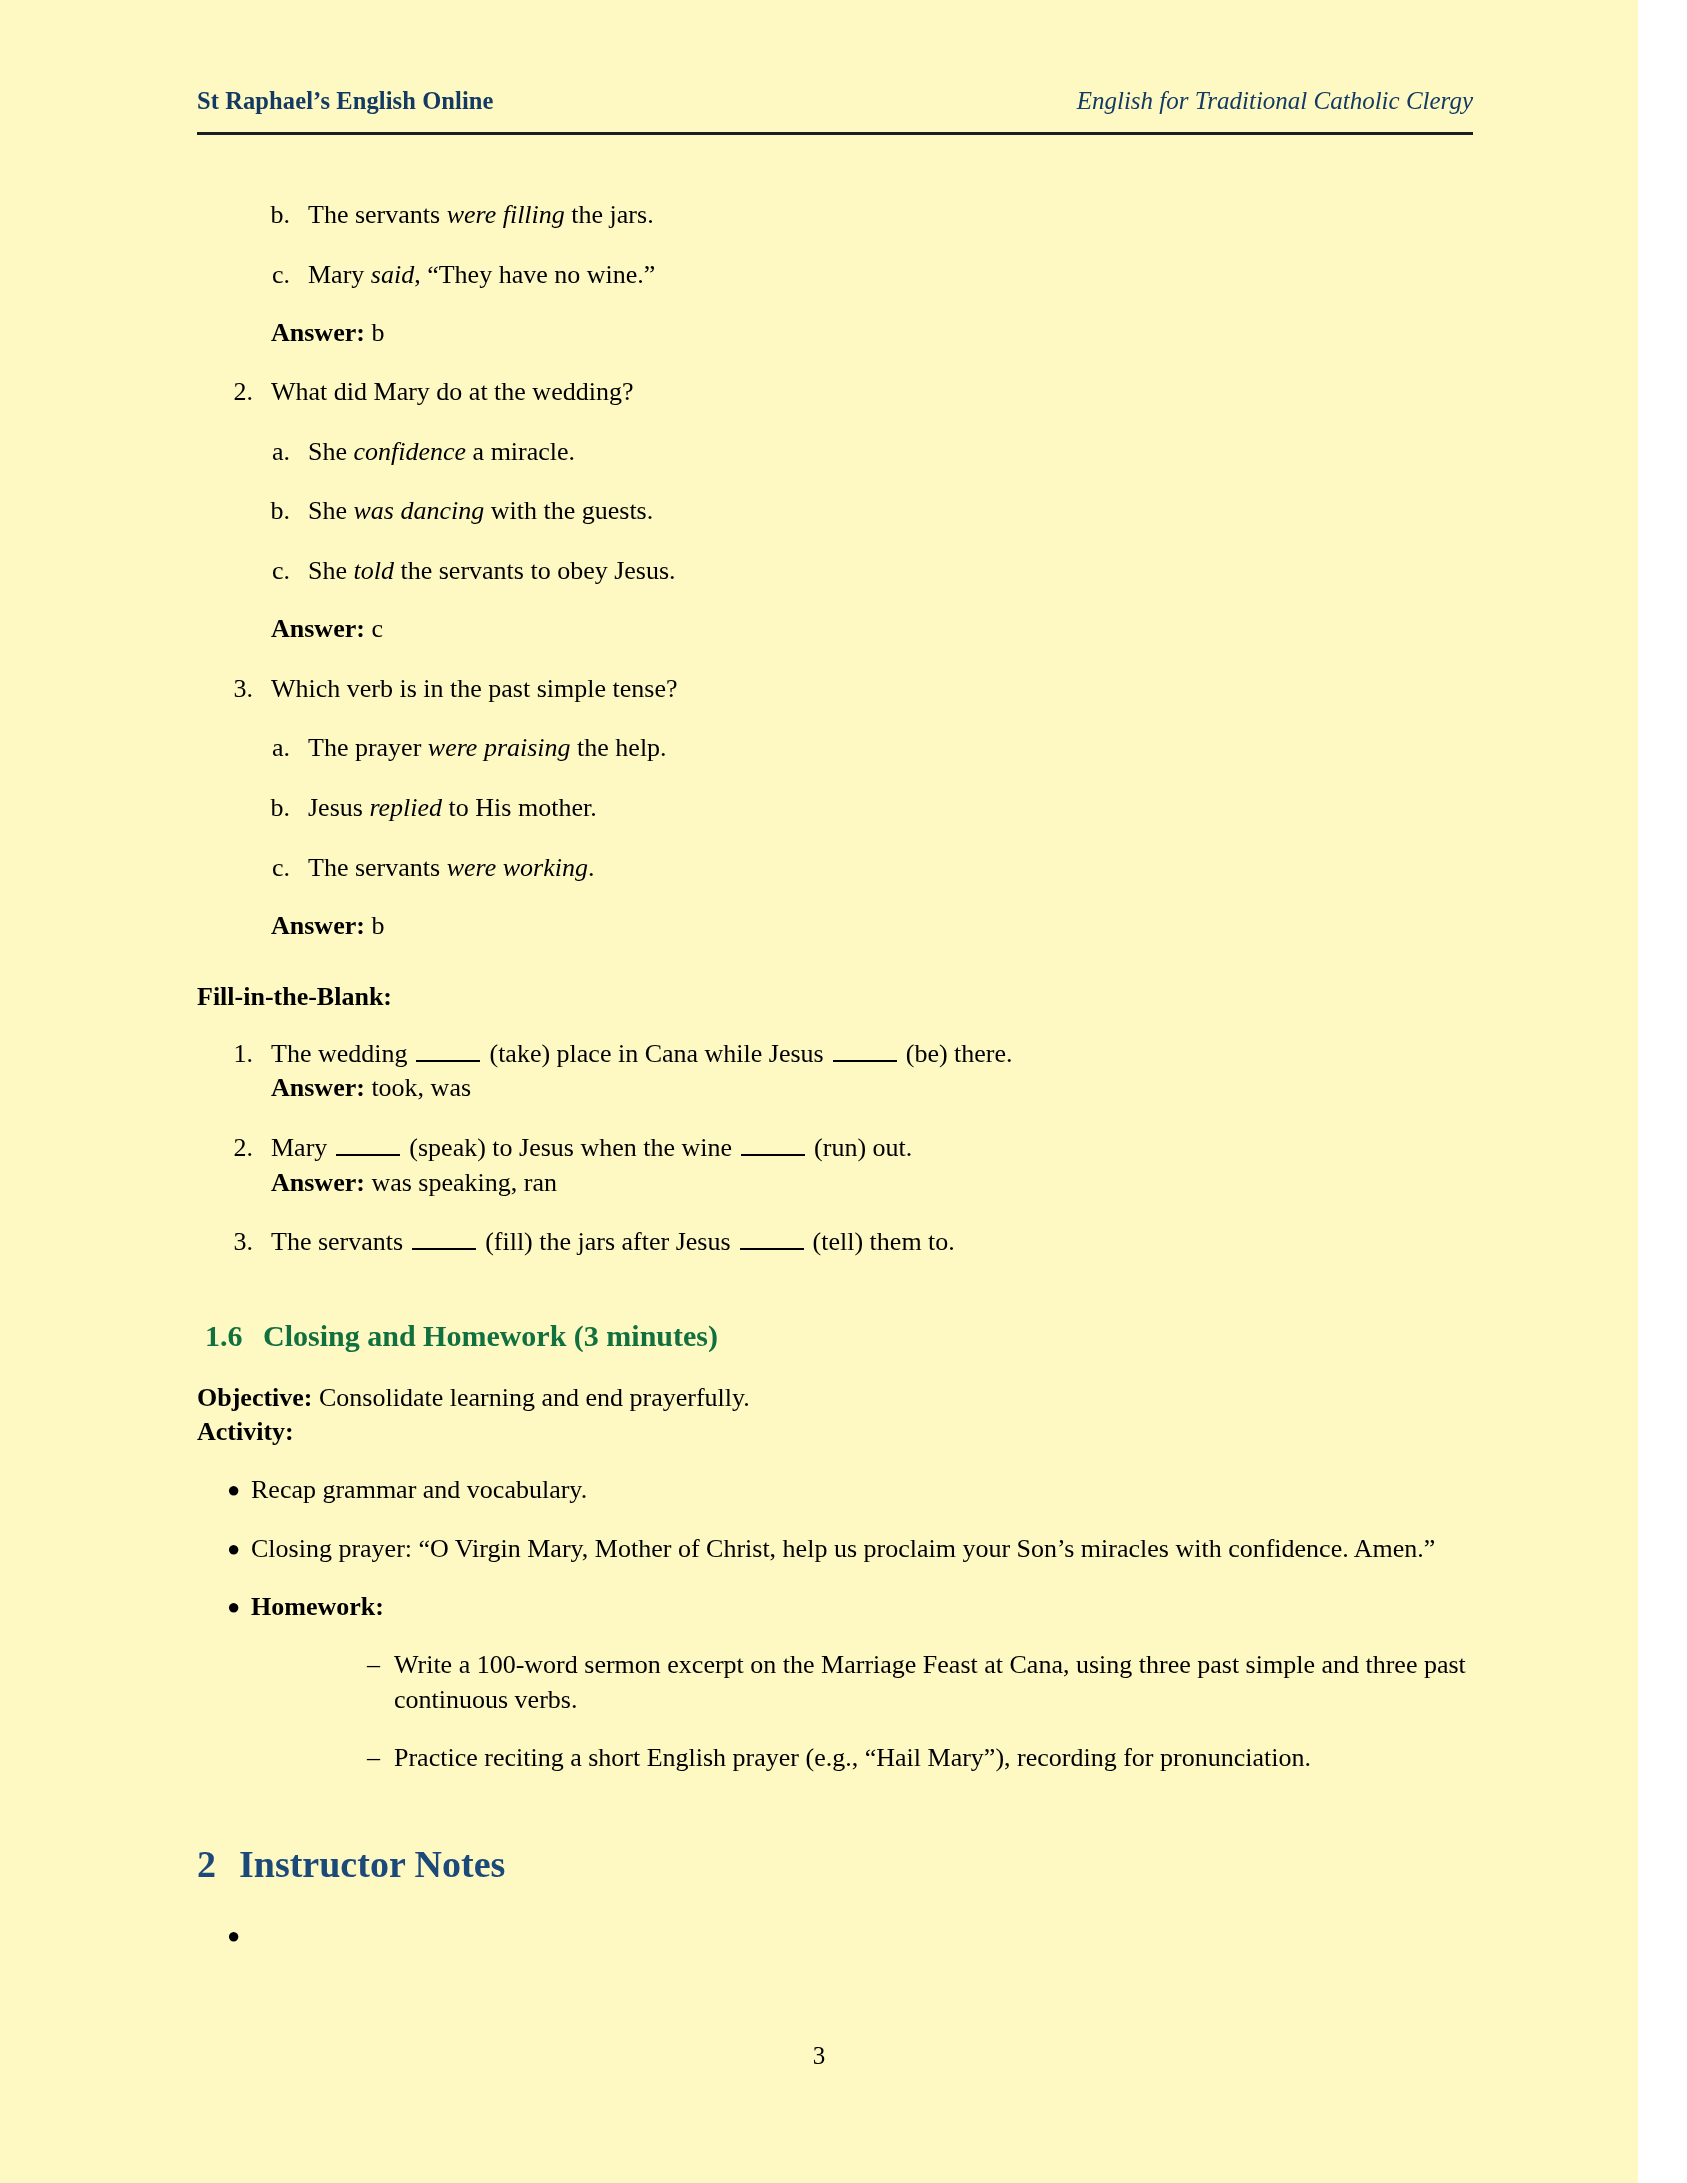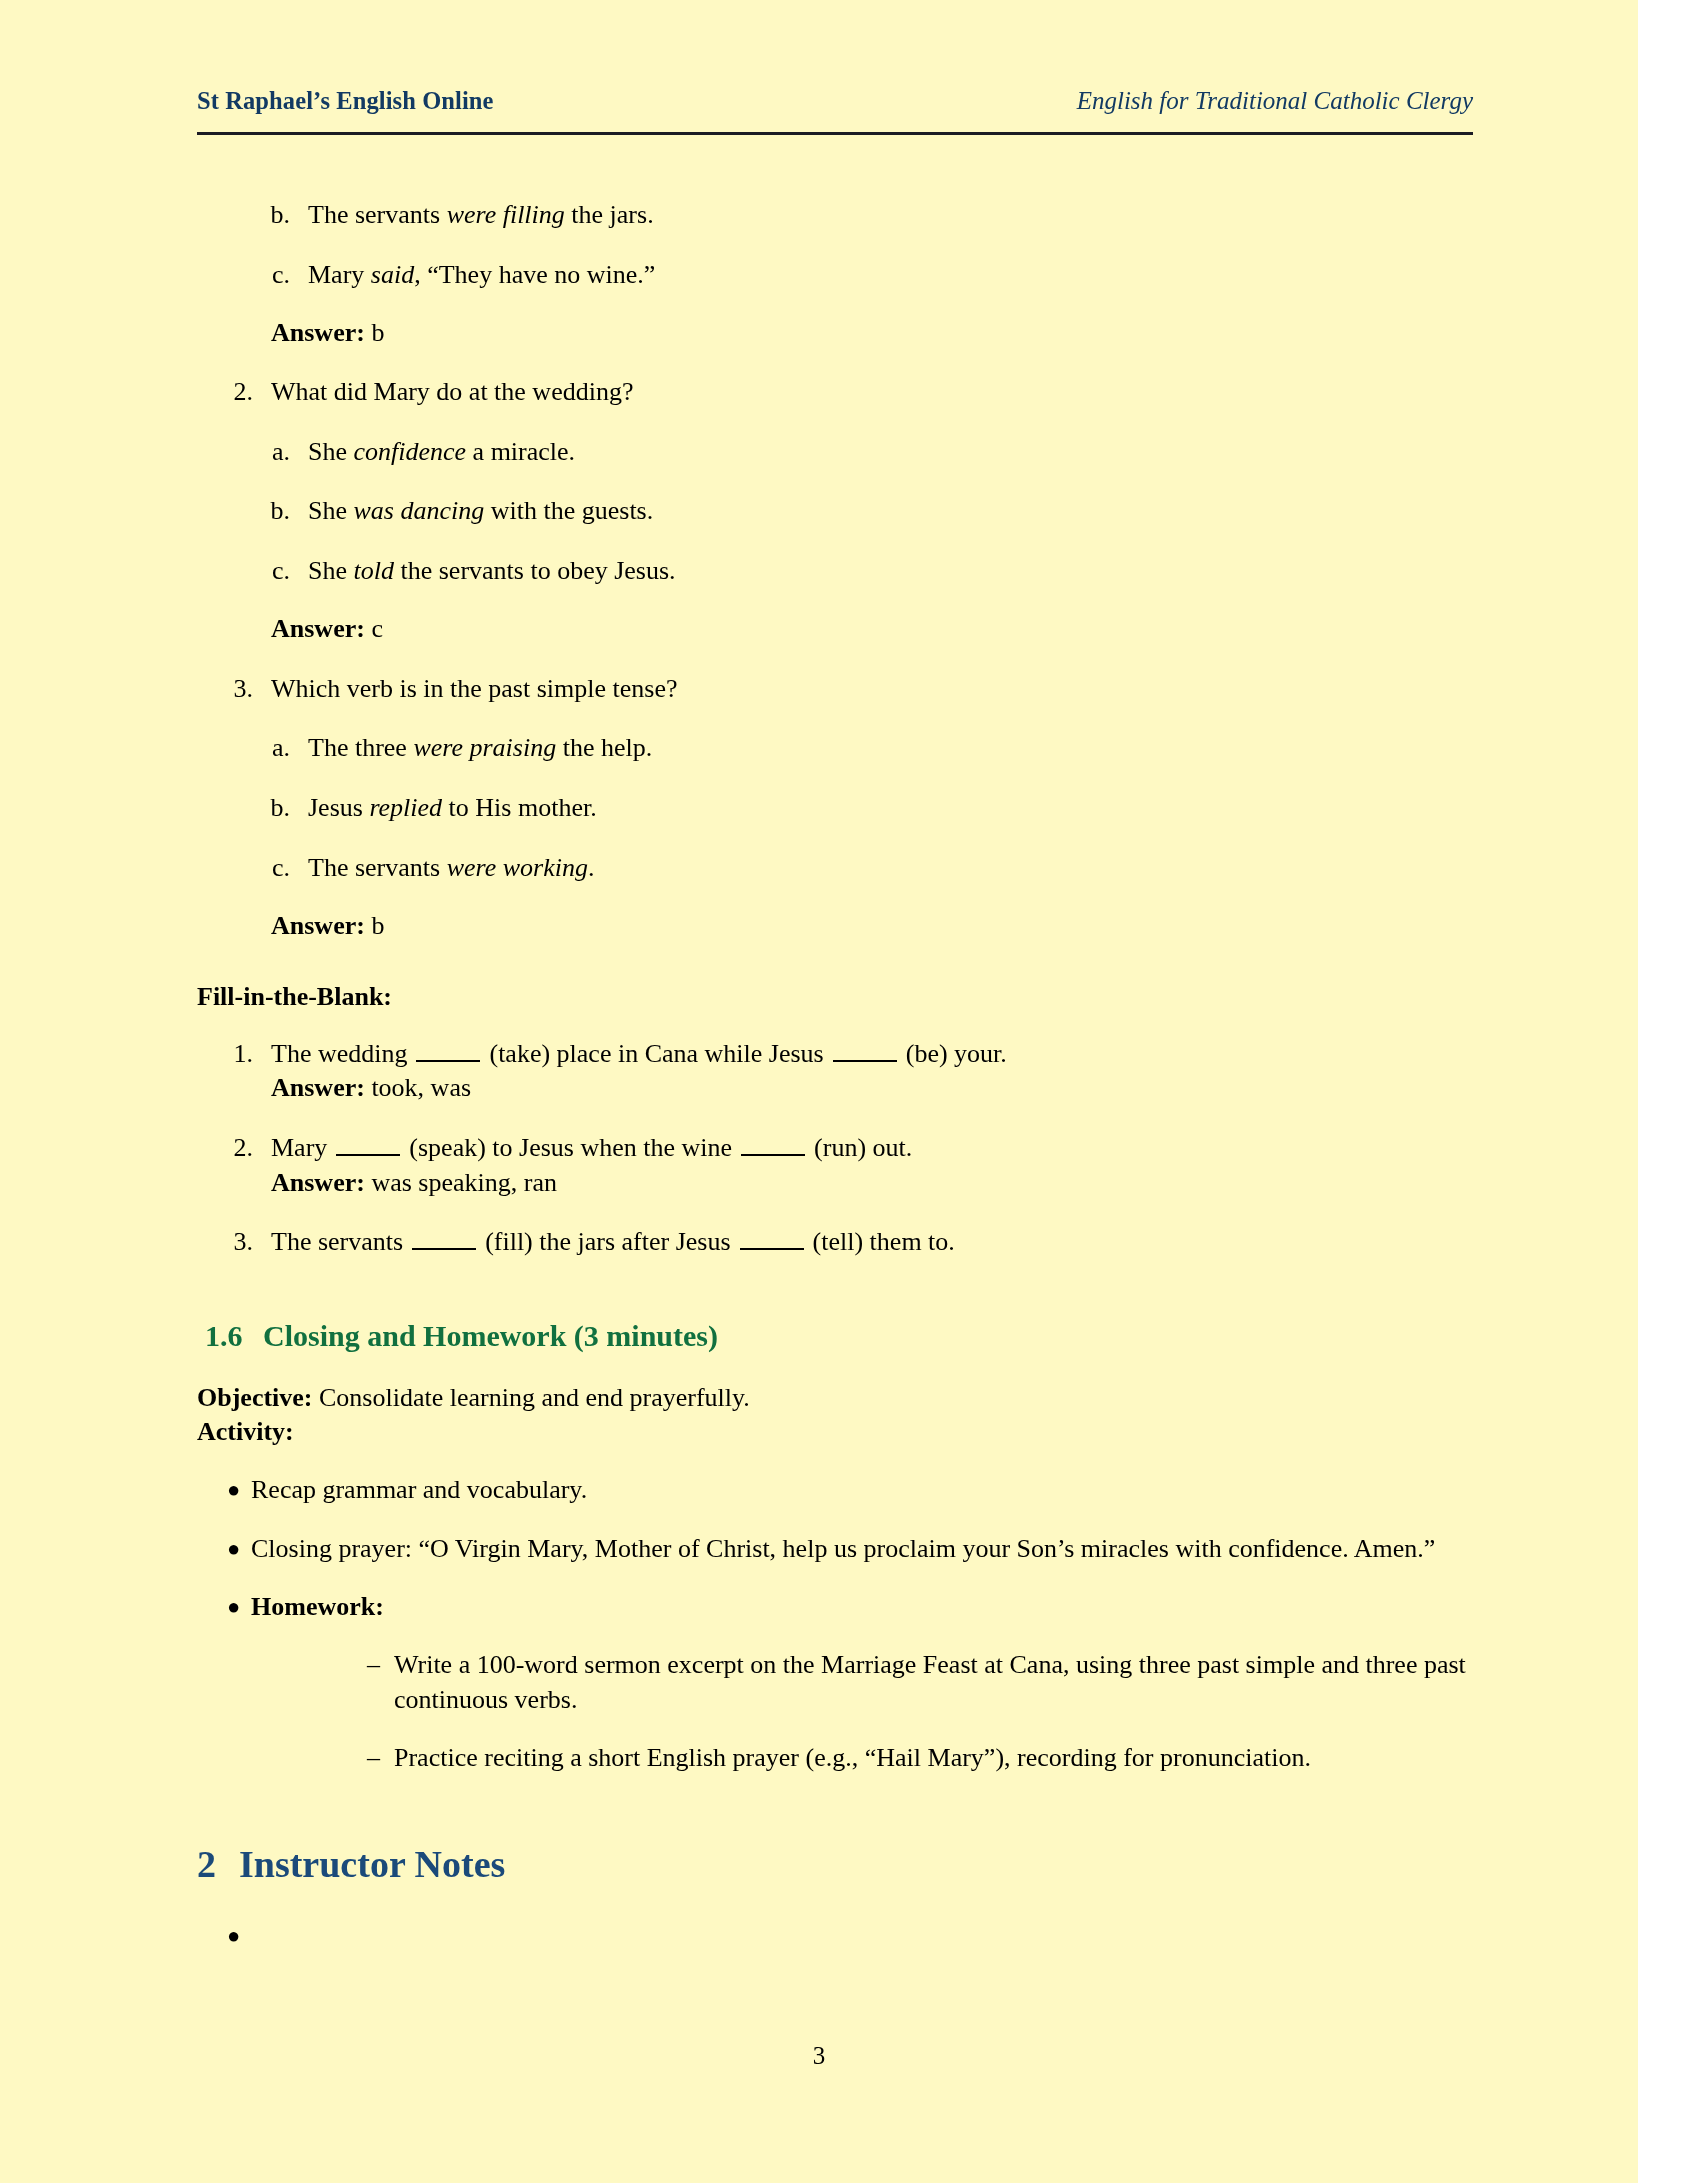--- a/index.html
+++ b/index.html
@@ -253,42 +253,42 @@
 
     <ul class="qlist" style="margin-top:25px;">
       <li class="qitem">
         <span class="marker">3.</span>
         <span>Which verb is in the past simple tense?</span>
       </li>
     </ul>
     <ul class="olist" style="margin-top:0;">
       <li class="oitem">
         <span class="marker">a.</span>
-        <span><span>The three </span><em>were praising</em><span> the help.</span></span>
+        <span><span>The prayer </span><em>were praising</em><span> the help.</span></span>
       </li>
       <li class="oitem">
         <span class="marker">b.</span>
         <span><span>Jesus </span><em>replied</em><span> to His mother.</span></span>
       </li>
       <li class="oitem">
         <span class="marker">c.</span>
         <span><span>The servants </span><em>were working</em><span>.</span></span>
       </li>
     </ul>
     <div class="answer-line">
       <span class="answer-label">Answer:</span>
       <span>b</span>
     </div>
 
     <div class="fib-heading">Fill-in-the-Blank:</div>
 
     <ul class="fiblist">
       <li class="fibitem">
         <span class="marker">1.</span>
-        <span><span>The wedding </span><span class="blank"></span><span> (take) place in Cana while Jesus </span><span class="blank"></span><span> (be) your.</span></span>
+        <span><span>The wedding </span><span class="blank"></span><span> (take) place in Cana while Jesus </span><span class="blank"></span><span> (be) there.</span></span>
         <span class="fib-answer"><span class="answer-label">Answer:</span> <span>took, was</span></span>
       </li>
       <li class="fibitem">
         <span class="marker">2.</span>
         <span><span>Mary </span><span class="blank"></span><span> (speak) to Jesus when the wine </span><span class="blank"></span><span> (run) out.</span></span>
         <span class="fib-answer"><span class="answer-label">Answer:</span> <span>was speaking, ran</span></span>
       </li>
       <li class="fibitem">
         <span class="marker">3.</span>
         <span><span>The servants </span><span class="blank"></span><span> (fill) the jars after Jesus </span><span class="blank"></span><span> (tell) them to.</span></span>

